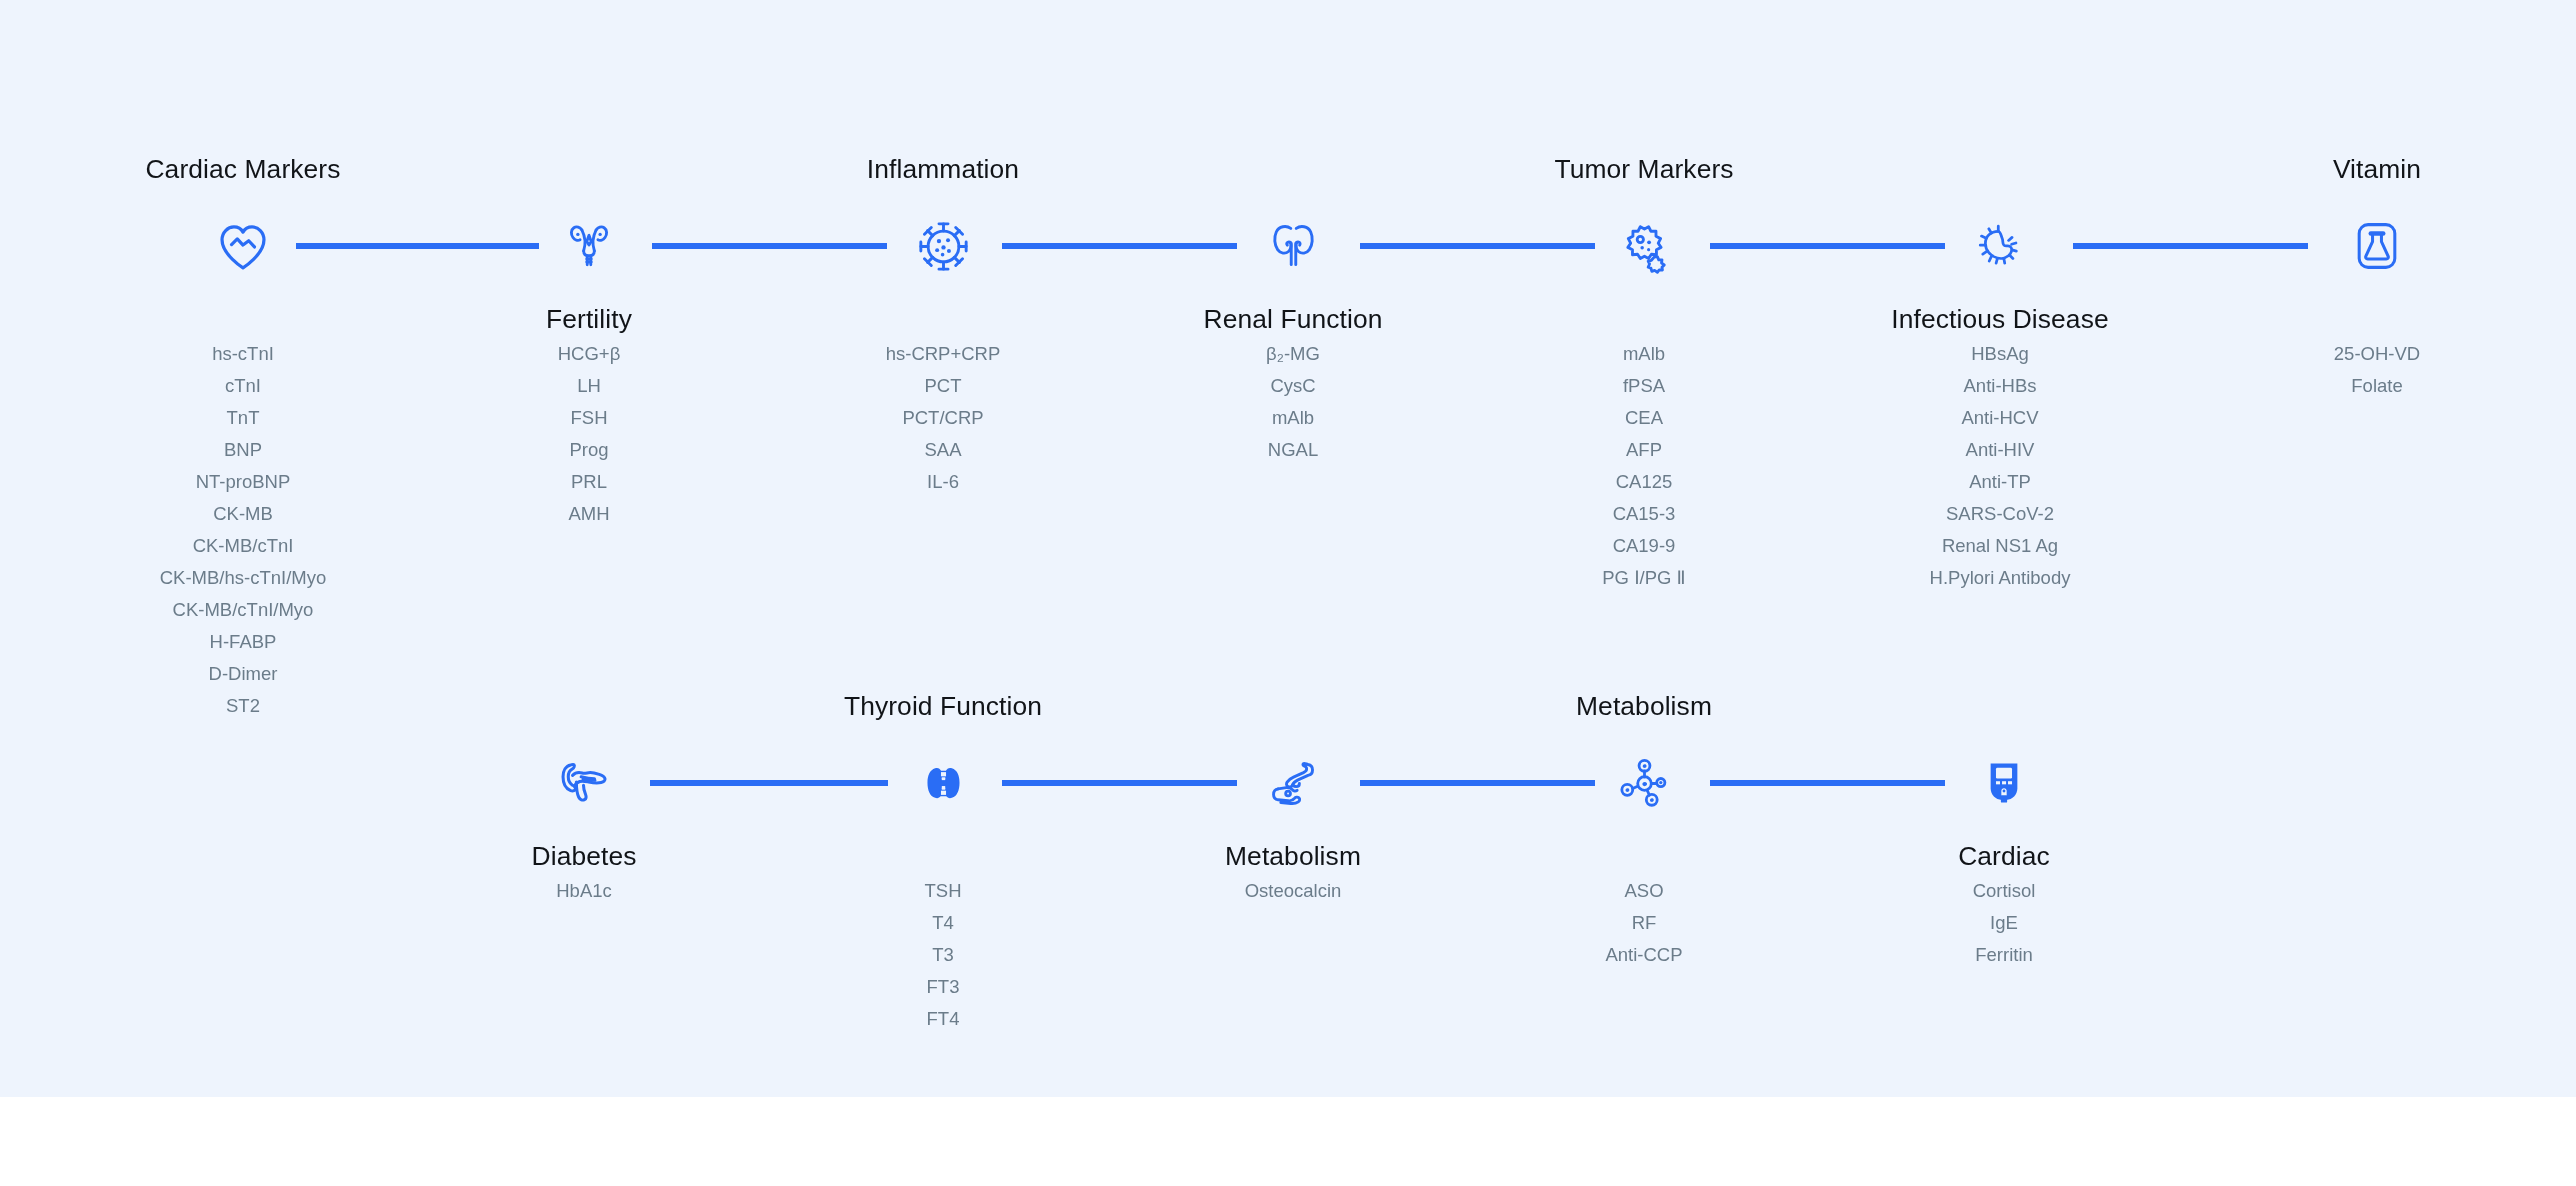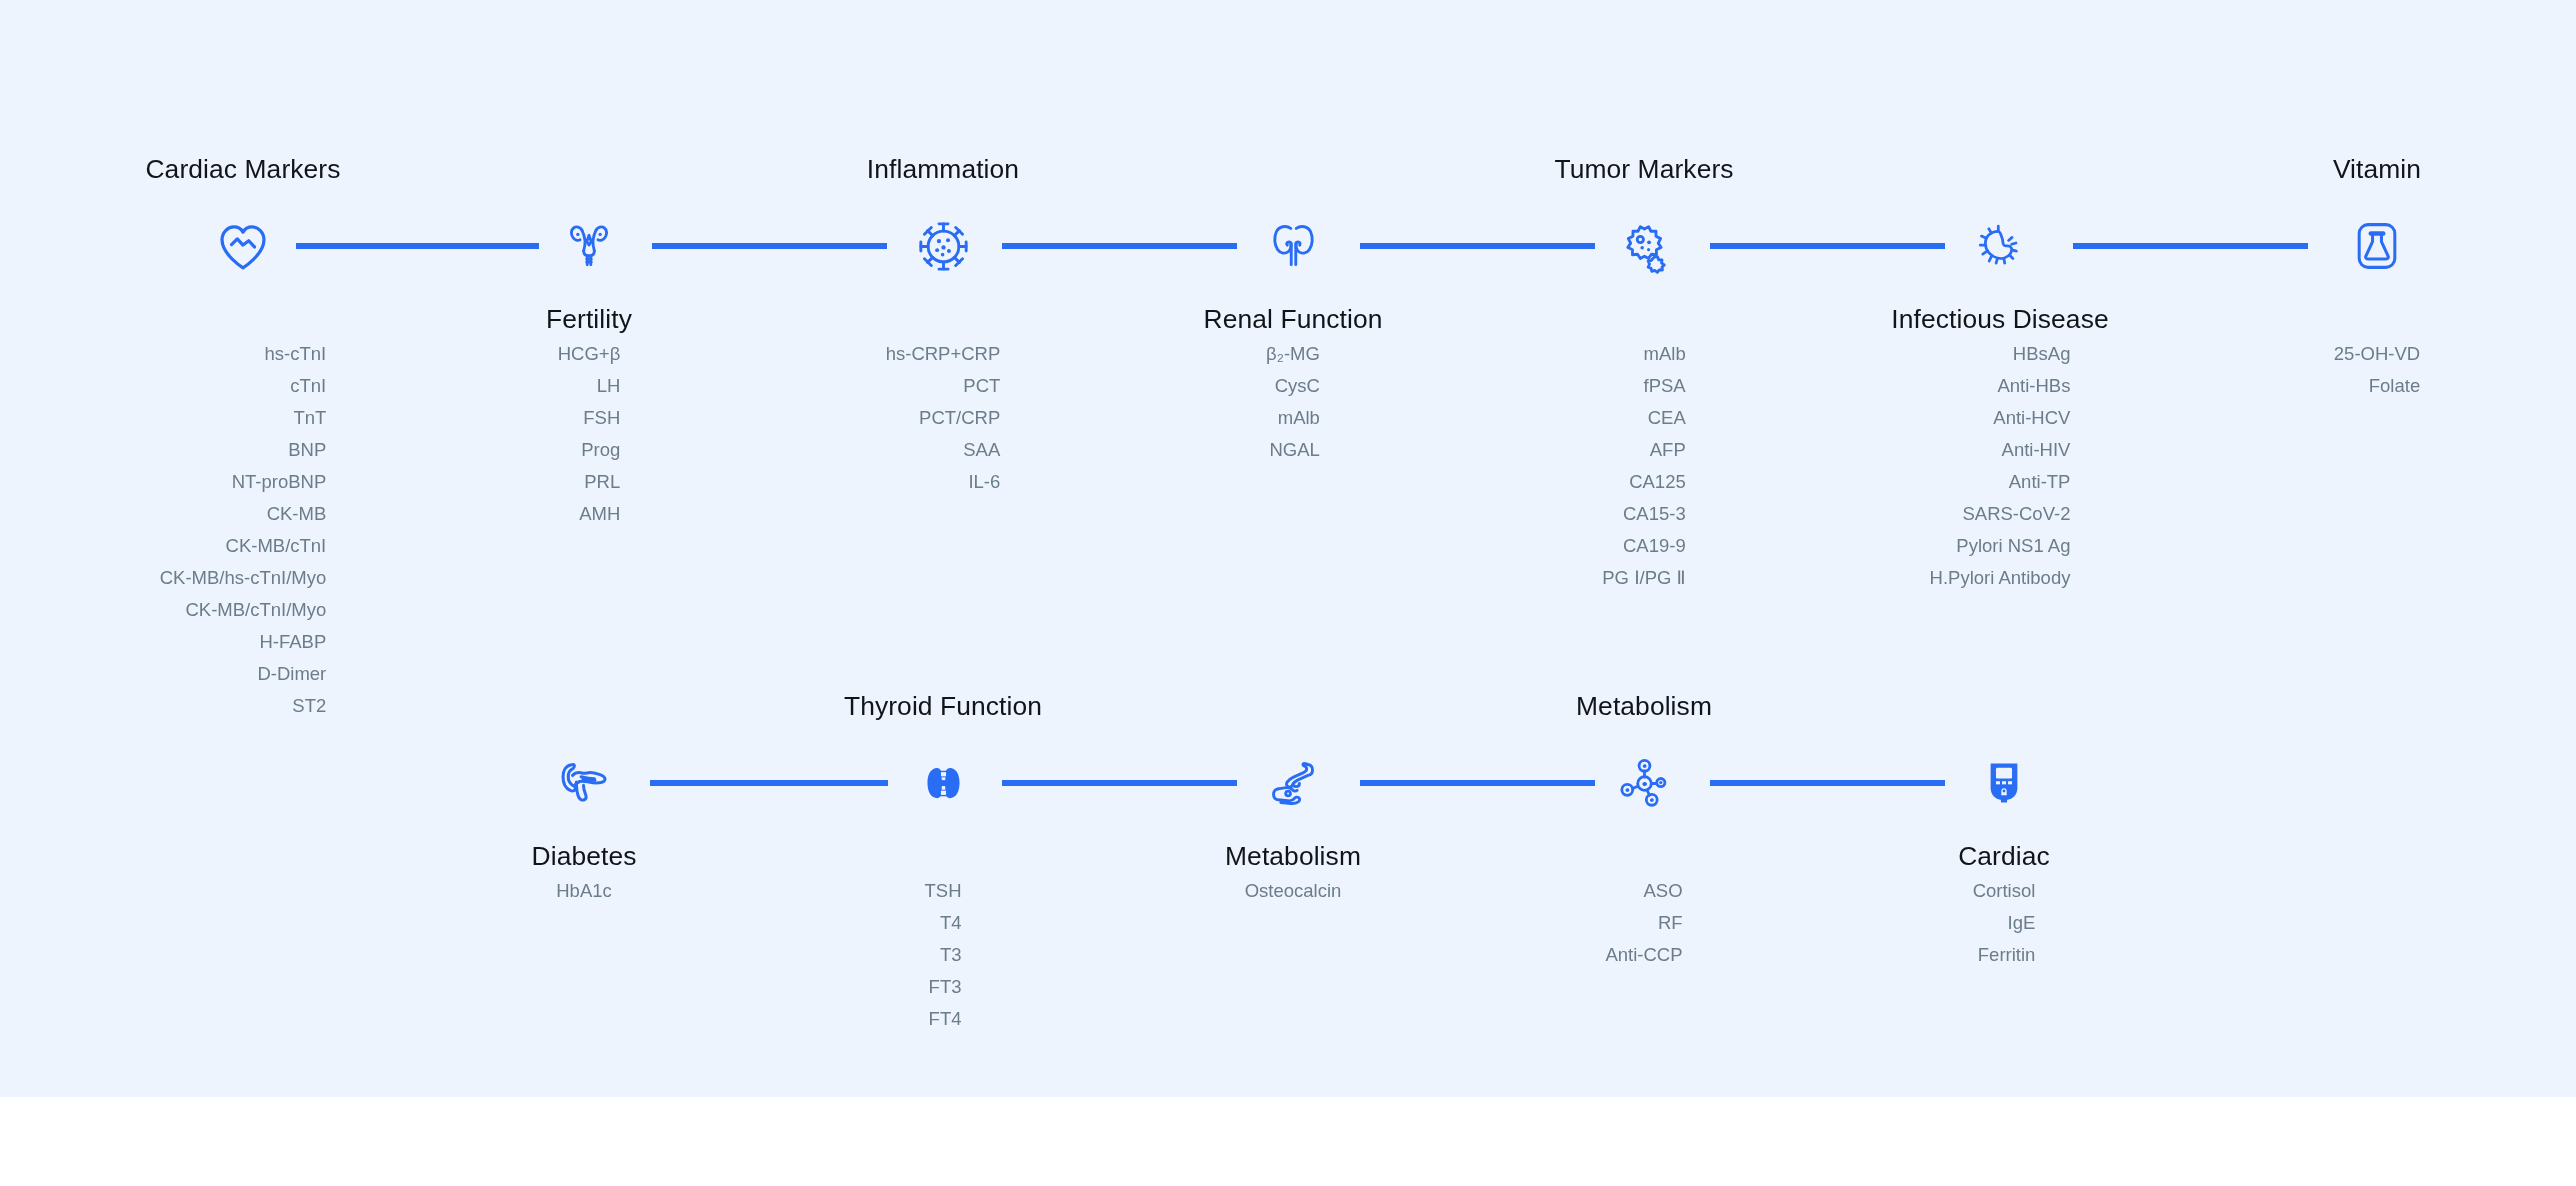--- a/index.html
+++ b/index.html
@@ -68,21 +68,21 @@
     font-weight: 400;
     letter-spacing: 0.1px;
   }
   .title-above { top: -92px; }
   .title-below { top: 58px; }
 
   .items {
     position: absolute;
     left: 50%;
     transform: translateX(-50%);
-    text-align: right;
+    text-align: center;
     color: #6b7c8a;
     font-size: 18.5px;
     line-height: 32px;
     white-space: nowrap;
   }
   .items-lo { top: 92px; }
 
   .items div { height: 32px; }
 </style>
 </head>
@@ -224,21 +224,21 @@
         </svg>
       </div>
       <div class="title title-below">Infectious Disease</div>
       <div class="items items-lo">
         <div>HBsAg</div>
         <div>Anti-HBs</div>
         <div>Anti-HCV</div>
         <div>Anti-HIV</div>
         <div>Anti-TP</div>
         <div>SARS-CoV-2</div>
-        <div>Pylori NS1 Ag</div>
+        <div>Renal NS1 Ag</div>
         <div>H.Pylori Antibody</div>
       </div>
     </div>
 
     <div class="node" style="left:2377px;">
       <div class="icon-wrap">
         <svg width="57" height="57" viewBox="0 0 64 64" fill="none" stroke="#2a6df5" stroke-width="3.4" stroke-linecap="round" stroke-linejoin="round">
           <rect x="12" y="8" width="40" height="48" rx="10"></rect>
           <path d="M27 18V27L19.5 43.5C18.8 45 19.9 46.5 21.5 46.5H42.5C44.1 46.5 45.2 45 44.5 43.5L37 27V18"></path>
           <path d="M25 18H39" stroke-width="5"></path>

